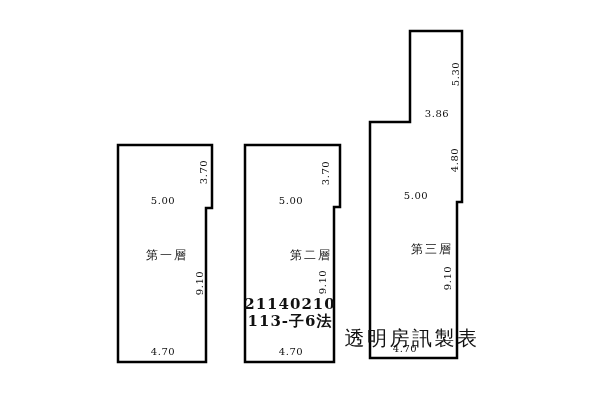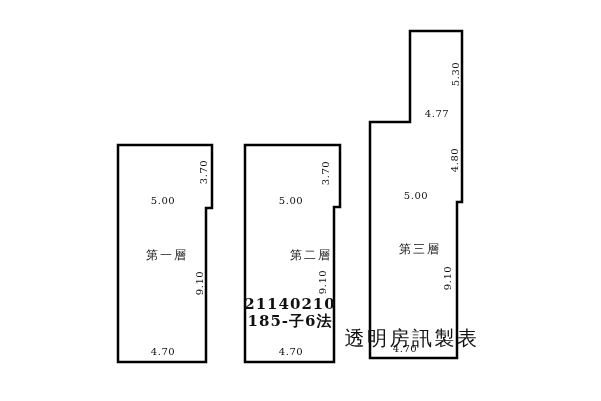--- a/index.html
+++ b/index.html
@@ -39,26 +39,26 @@
   <span class="lbl dim vert" style="left:204px;top:172px;">3.70</span>
   <span class="lbl floor-name" style="left:167px;top:255px;">第一層</span>
   <span class="lbl dim vert" style="left:200px;top:283px;">9.10</span>
   <span class="lbl dim" style="left:163px;top:352px;">4.70</span>
 
   <span class="lbl dim" style="left:291px;top:201px;">5.00</span>
   <span class="lbl dim vert" style="left:326px;top:173px;">3.70</span>
   <span class="lbl floor-name" style="left:311px;top:255px;">第二層</span>
   <span class="lbl dim vert" style="left:323px;top:282px;">9.10</span>
   <span class="lbl case-line" style="left:290px;top:304px;text-align:center;">21140210</span>
-  <span class="lbl case-line" style="left:290px;top:321px;">185-子6法</span>
+  <span class="lbl case-line" style="left:290px;top:321px;">113-子6法</span>
   <span class="lbl dim" style="left:291px;top:352px;">4.70</span>
 
   <span class="lbl dim vert" style="left:456px;top:74px;">5.30</span>
-  <span class="lbl dim" style="left:437px;top:114px;">4.77</span>
+  <span class="lbl dim" style="left:437px;top:114px;">3.86</span>
   <span class="lbl dim vert" style="left:455px;top:160px;">4.80</span>
   <span class="lbl dim" style="left:416px;top:196px;">5.00</span>
-  <span class="lbl floor-name" style="left:420px;top:249px;">第三層</span>
+  <span class="lbl floor-name" style="left:432px;top:249px;">第三層</span>
   <span class="lbl dim vert" style="left:448px;top:278px;">9.10</span>
   <span class="lbl dim" style="left:405px;top:349px;">4.70</span>
 
   <span class="lbl watermark" style="left:412px;top:338px;">透明房訊製表</span>
 
 </div>
 
 </body></html>

